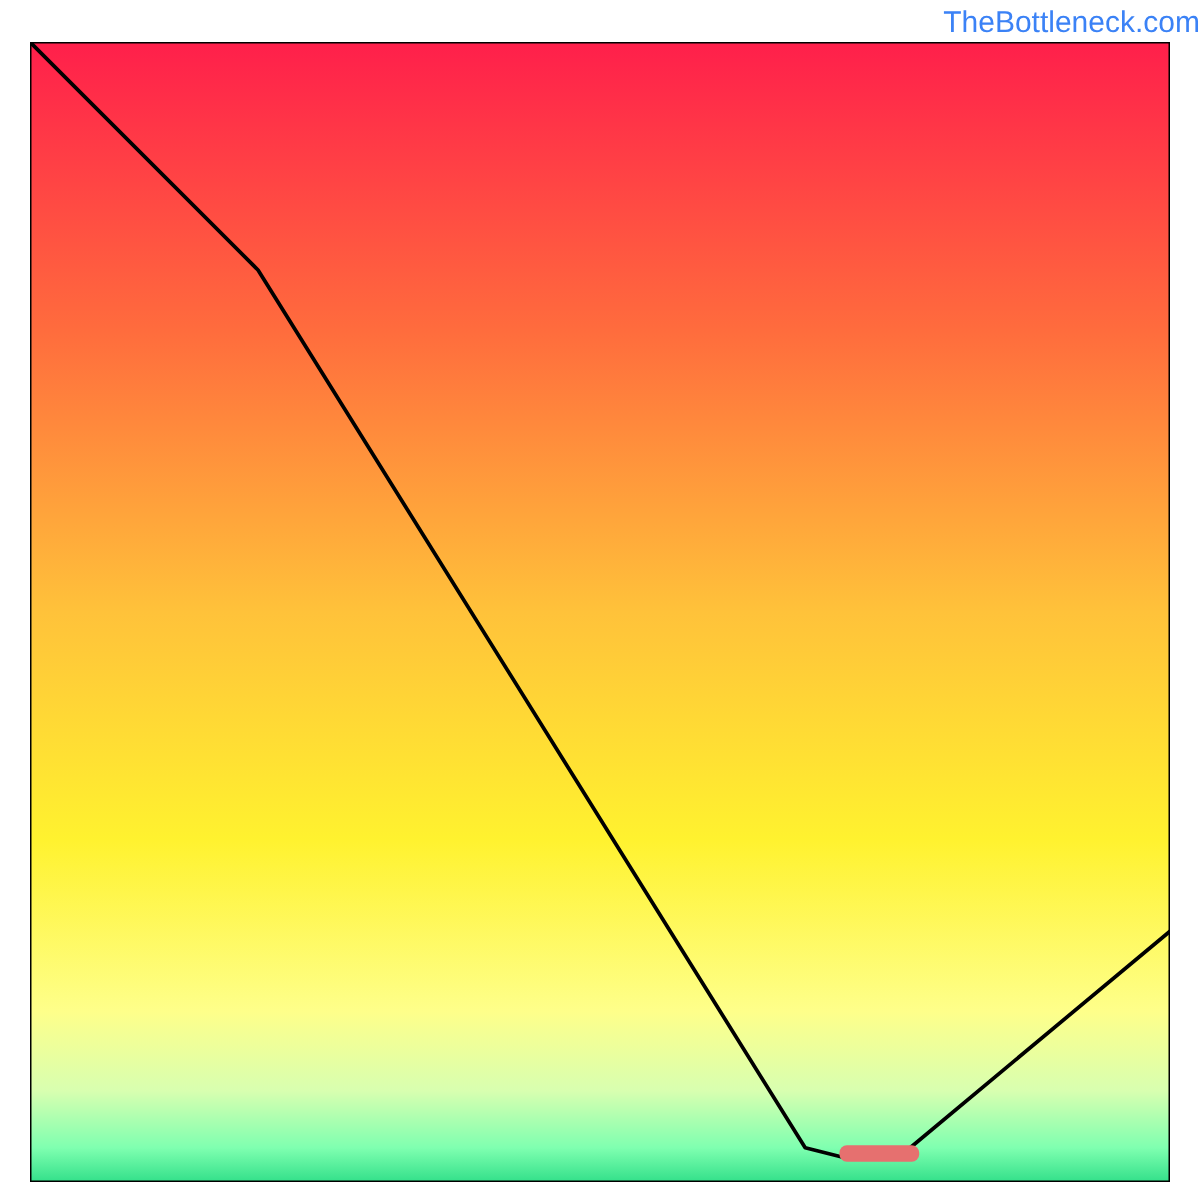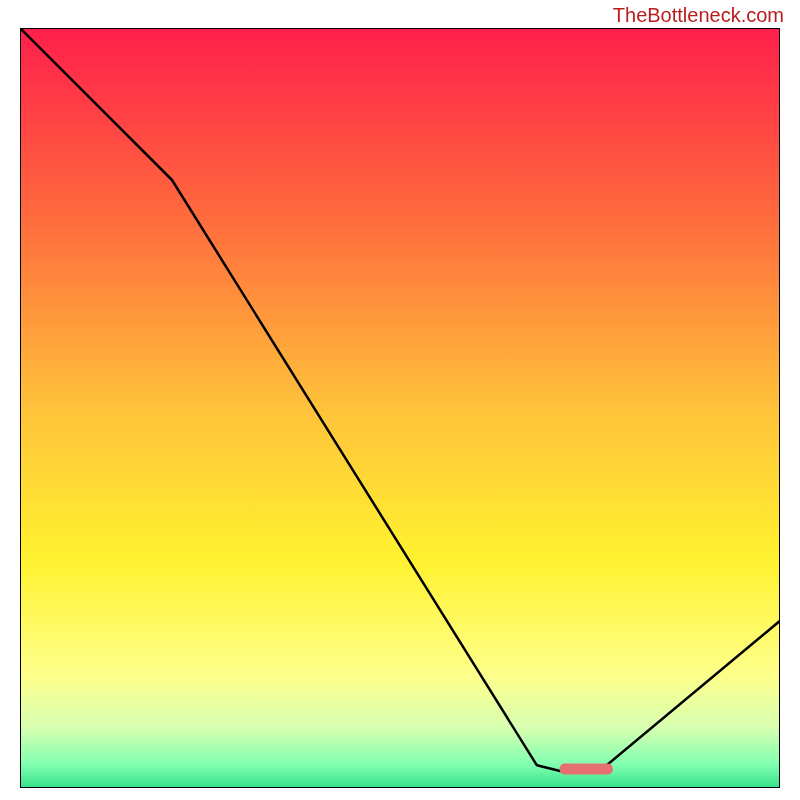--- a/index.html
+++ b/index.html
@@ -7,23 +7,23 @@
     padding: 0;
     width: 800px;
     height: 800px;
     background: #ffffff;
     font-family: Arial, sans-serif;
     position: relative;
   }
   .watermark {
     position: absolute;
     top: 4px;
-    right: 16px;
+    right: 0;
     font-size: 20px;
-    color: #b91c1c;
+    color: #3b82f6;
     font-weight: 500;
   }
   .plot-area {
     position: absolute;
     top: 28px;
     left: 20px;
     width: 760px;
     height: 760px;
   }
   svg {

